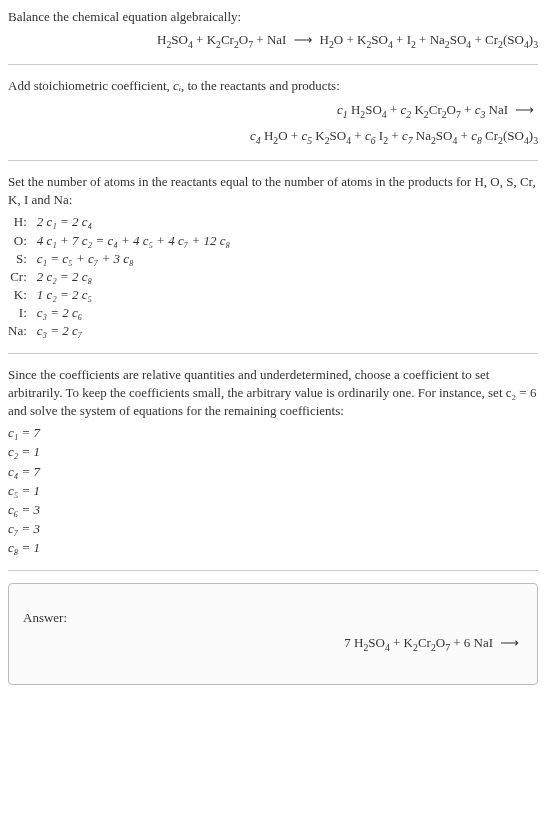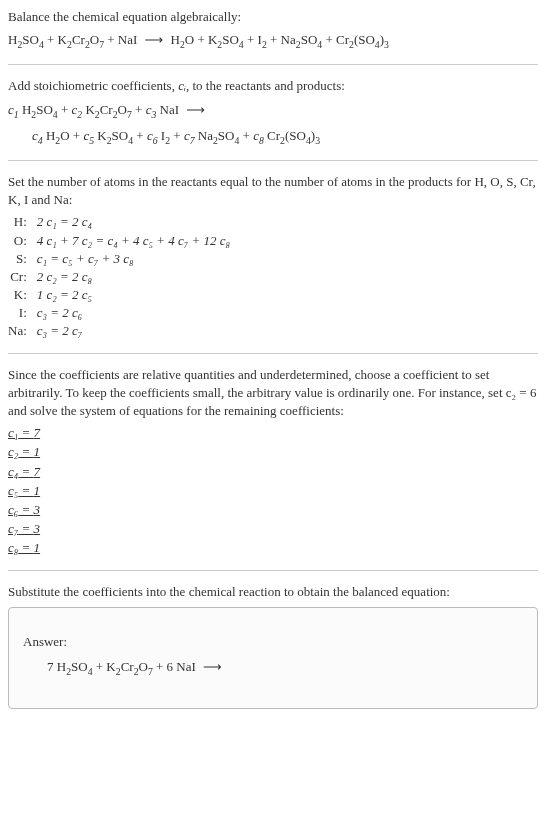--- a/index.html
+++ b/index.html
@@ -21,20 +21,21 @@
     }
     hr {
       border: none;
       border-top: 1px solid #ccc;
       margin: 12px 0;
     }
     .eq {
       font-family: Georgia, serif;
       margin: 4px 0;
       line-height: 1.6;
+      text-align: right;
     }
     .eq-indent {
       padding-left: 24px;
     }
     sub {
       font-size: 0.75em;
       vertical-align: sub;
     }
     .arrow {
       margin: 0 4px;
@@ -56,21 +57,20 @@
     .atom-eq {
       display: table-cell;
       vertical-align: top;
     }
     .coef-list {
       margin: 4px 0;
     }
     .coef-line {
       font-style: italic;
       margin: 1px 0;
-      text-decoration: underline;
     }
     .answer-box {
       border: 1px solid #bbb;
       border-radius: 4px;
       padding: 25px 14px;
       margin-top: 6px;
       background: #fbfbfb;
     }
     .answer-title {
       margin-bottom: 6px;
@@ -91,21 +91,21 @@
 <div class="section">
   <div>Balance the chemical equation algebraically:</div>
   <div class="eq">
     H<sub>2</sub>SO<sub>4</sub> + K<sub>2</sub>Cr<sub>2</sub>O<sub>7</sub> + NaI <span class="arrow">⟶</span> H<sub>2</sub>O + K<sub>2</sub>SO<sub>4</sub> + I<sub>2</sub> + Na<sub>2</sub>SO<sub>4</sub> + Cr<sub>2</sub>(SO<sub>4</sub>)<sub>3</sub>
   </div>
 </div>
 
 <hr>
 
 <div class="section">
-  <div><span>Add stoichiometric coefficients, </span><span class="ital">cᵢ</span><span>, to the reactants and products:</span></div>
+  <div><span>Add stoichiometric coefficient, </span><span class="ital">cᵢ</span><span>, to the reactants and products:</span></div>
   <div class="eq">
     <span class="ital">c<sub>1</sub></span> H<sub>2</sub>SO<sub>4</sub> + <span class="ital">c<sub>2</sub></span> K<sub>2</sub>Cr<sub>2</sub>O<sub>7</sub> + <span class="ital">c<sub>3</sub></span> NaI <span class="arrow">⟶</span>
   </div>
   <div class="eq eq-indent">
     <span class="ital">c<sub>4</sub></span> H<sub>2</sub>O + <span class="ital">c<sub>5</sub></span> K<sub>2</sub>SO<sub>4</sub> + <span class="ital">c<sub>6</sub></span> I<sub>2</sub> + <span class="ital">c<sub>7</sub></span> Na<sub>2</sub>SO<sub>4</sub> + <span class="ital">c<sub>8</sub></span> Cr<sub>2</sub>(SO<sub>4</sub>)<sub>3</sub>
   </div>
 </div>
 
 <hr>
 
@@ -154,20 +154,19 @@
     <div class="coef-line"><span>c₅</span> = <span>1</span></div>
     <div class="coef-line"><span>c₆</span> = <span>3</span></div>
     <div class="coef-line"><span>c₇</span> = <span>3</span></div>
     <div class="coef-line"><span>c₈</span> = <span>1</span></div>
   </div>
 </div>
 
 <hr>
 
 <div class="section">
-  <div>Substitute the coefficients into the chemical reaction to obtain the balanced equation:</div>
   <div class="answer-box">
     <div class="answer-title">Answer:</div>
     <div class="eq answer-eq">
       <span>7</span> H<sub>2</sub>SO<sub>4</sub> + K<sub>2</sub>Cr<sub>2</sub>O<sub>7</sub> + <span>6</span> NaI <span class="arrow">⟶</span>
     </div>
   </div>
 </div>
 
 </body></html>

